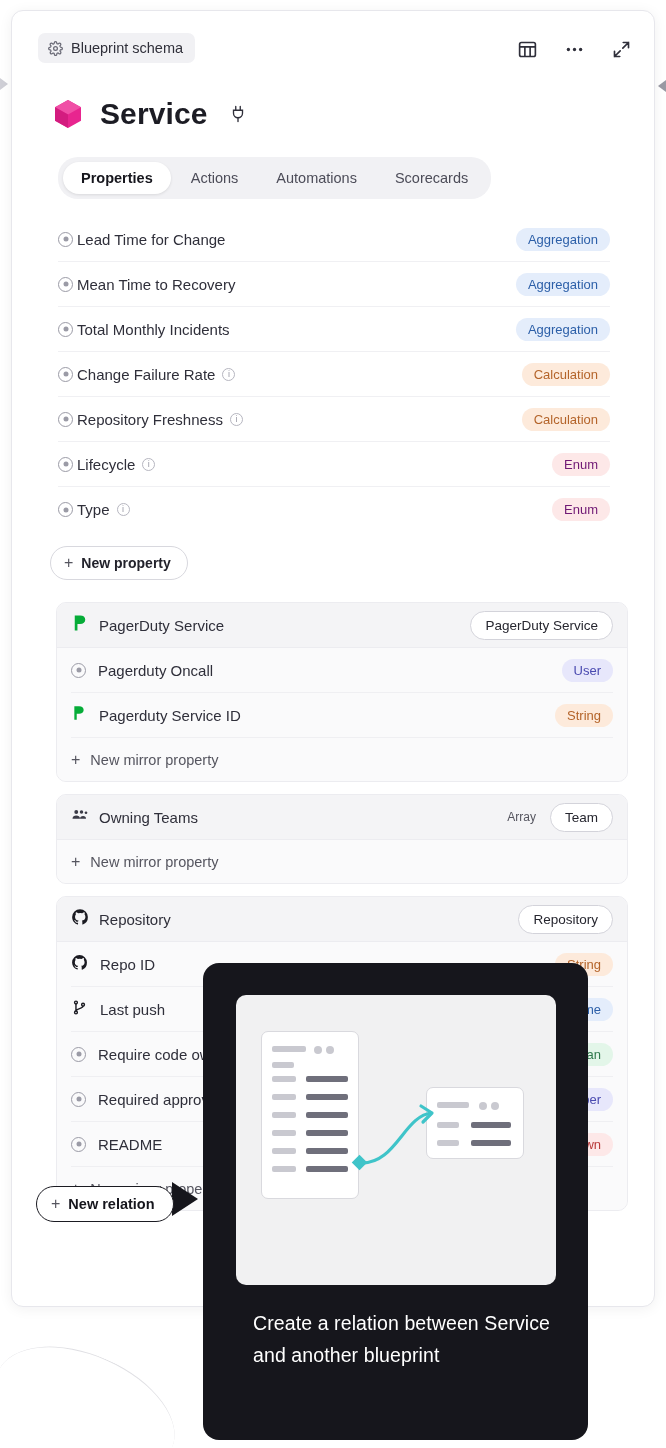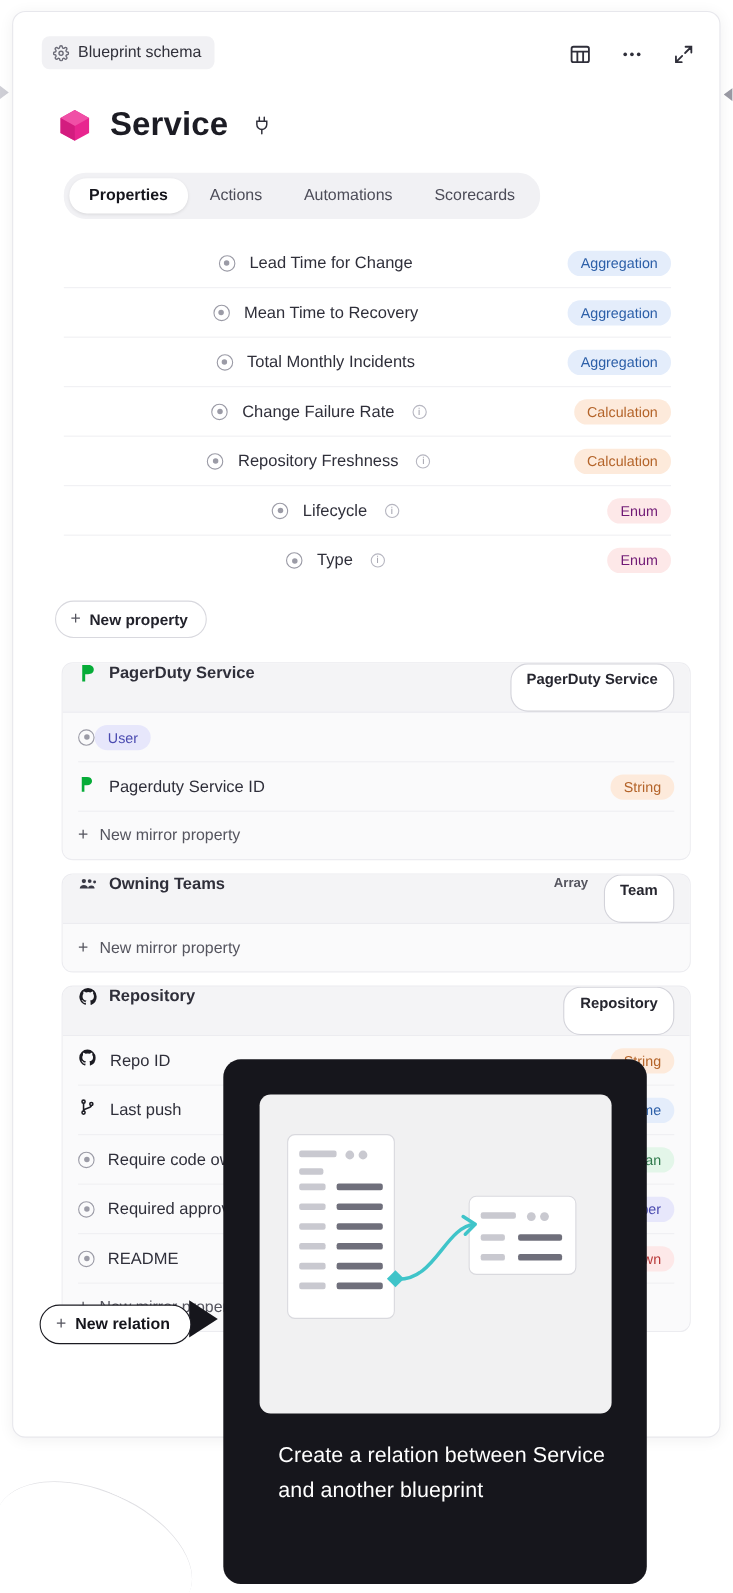--- a/index.html
+++ b/index.html
@@ -112,21 +112,21 @@
   .tab.active { background: #ffffff; color: #16161d; font-weight: 600;
     box-shadow: 0 1px 3px rgba(0,0,0,.1); }
 
   
   .prop-list { margin: 18px 44px 0 46px; }
   .prop-row {
     display: flex; align-items: center;
     height: 45px;
     border-bottom: 1px solid #f0f0f3;
   }
-  .prop-left { display: flex; align-items: center; gap: 13px; flex: 1; min-width: 0; justify-content: center; }
+  .prop-left { display: flex; align-items: center; gap: 4px; flex: 1; min-width: 0; }
   .prop-name { font-size: 15px; color: #2f2f3a; }
   .info-i {
     width: 13px; height: 13px; border-radius: 50%;
     border: 1.2px solid #b6b6c0; color: #9a9aa6;
     font-size: 9px; line-height: 11px; text-align: center;
     display: inline-block; margin-left: 3px;
   }
   .badge {
     font-size: 13px; padding: 4px 12px; border-radius: 12px;
     white-space: nowrap;
@@ -158,25 +158,24 @@
   
   .rel-card {
     margin: 0 26px 0 44px;
     background: #fafafb;
     border: 1px solid #ececf0;
     border-radius: 10px;
     overflow: hidden;
   }
   .rel-card + .rel-card { margin-top: 12px; }
   .rel-head {
-    display: flex; 
+    display: flex; align-items: center;
     height: 45px; padding: 0 14px 0 14px;
     background: #f4f4f6;
     border-bottom: 1px solid #ececf0;
-    font-weight: bold;
   }
   .rel-head .title { font-size: 15px; color: #2f2f3a; margin-left: 10px; flex: 1; }
   .rel-head .array-label { font-size: 12px; color: #55555f; margin-right: 14px; }
   .rel-body { padding: 0 14px 0 14px; background: #fafafb; }
   .rel-row {
     display: flex; align-items: center;
     height: 45px;
     border-bottom: 1px solid #efeff2;
   }
   .rel-row:last-child { border-bottom: none; }
@@ -394,20 +393,21 @@
           <svg viewBox="0 0 24 24" width="18" height="18">
               <path d="M5 2h7.2c4.3 0 6.8 2.1 6.8 5.6s-2.6 5.7-6.9 5.7H8.6V22H5z" fill="#06ac38"></path>
             </svg>
         </span>
         <span class="title">PagerDuty Service</span>
         <span class="b-outline">PagerDuty Service</span>
       </div>
       <div class="rel-body">
         <div class="rel-row">
           <span class="cdot"></span>
+          <span class="label">Pagerduty Oncall</span>
           <span class="badge b-user">User</span>
         </div>
         <div class="rel-row">
           <span>
             <svg viewBox="0 0 24 24" width="16" height="16">
                 <path d="M5 2h7.2c4.3 0 6.8 2.1 6.8 5.6s-2.6 5.7-6.9 5.7H8.6V22H5z" fill="#06ac38"></path>
               </svg>
           </span>
           <span class="label">Pagerduty Service ID</span>
           <span class="badge b-string">String</span>

